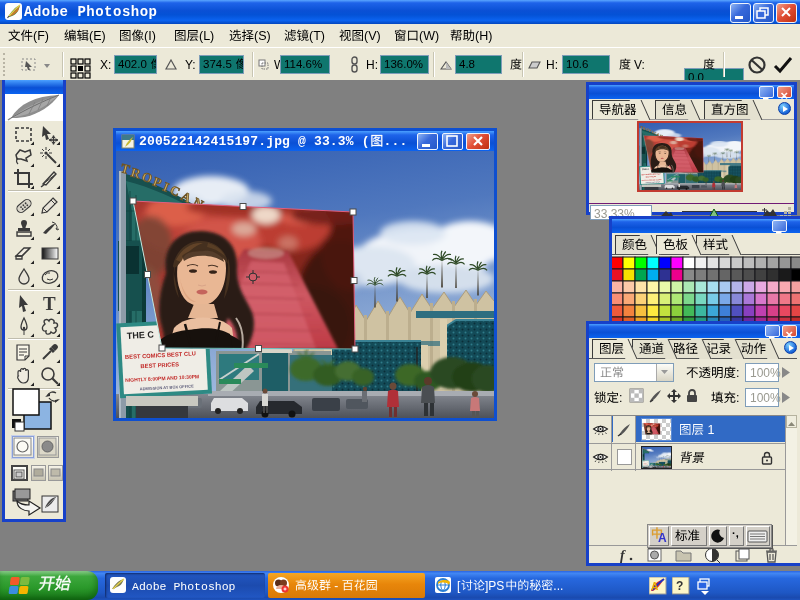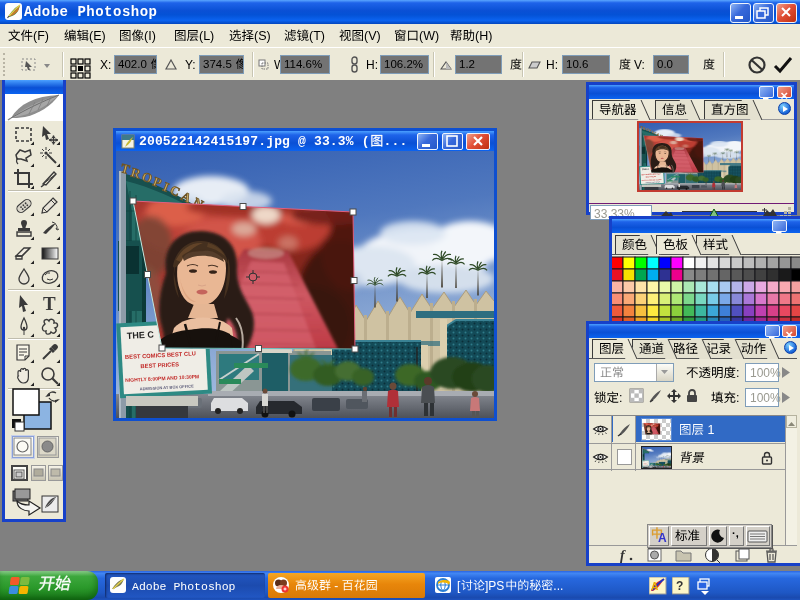--- a/index.html
+++ b/index.html
@@ -14,21 +14,21 @@
 .winbtn { position:absolute; top:3px; width:21px; height:20px; border-radius:3px; border:1px solid #eef4fd;
   background:linear-gradient(135deg,#8EB4F4 0%,#3869DB 45%,#2458C8 100%); color:#fff; }
 .winbtn.close { background:linear-gradient(135deg,#F0A08C 0%,#E25038 45%,#BF2E0E 100%); }
 
 
 #menubar { position:absolute; top:24px; left:0; width:800px; height:23px; background:#ECE9D8; font-size:12.5px; color:#000; }
 #menubar span { position:absolute; top:5px; }
 
 
 #optbar { position:absolute; top:47px; left:0; width:800px; height:33px; background:#ECE9D8; border-top:1px solid #fff; }
-.field { position:absolute; top:7px; height:19px; background:#737373; border:1px solid #7F9DB9; font-size:11.5px; padding:2px 0 0 3px; color:#000; white-space:nowrap; overflow:hidden; }
+.field { position:absolute; top:7px; height:19px; background:#0f766e; border:1px solid #7F9DB9; font-size:11.5px; padding:2px 0 0 3px; color:#000; white-space:nowrap; overflow:hidden; }
 .olabel { position:absolute; top:10px; font-size:12px; color:#000; }
 .osep { position:absolute; top:4px; width:2px; height:25px; border-left:1px solid #C8C5B2; border-right:1px solid #fff; }
 
 
 #workspace { position:absolute; top:80px; left:0; width:800px; height:551px; background:#808080; }
 
 
 #toolbox { position:absolute; left:2px; top:0px; width:64px; height:442px; background:#ECE9D8; border:3px solid #1741C9; border-top:none; }
 #toolbox .tbtitle { position:absolute; top:0; left:0; width:58px; height:14px; background:linear-gradient(180deg,#4BA0FF,#0A50D5 55%,#0B63F0); }
 #toolbox .feather { position:absolute; top:14px; left:0; width:58px; height:27px; background:#fff; }
@@ -534,27 +534,27 @@
       <rect x="1" y="1" width="6" height="6" fill="#fff" stroke="#777"></rect>
         <rect x="4" y="4" width="6" height="6" fill="none" stroke="#777" stroke-dasharray="1.5 1"></rect>
     </svg>
     <div class="olabel" style="left:274px;">W:</div>
     <div class="field" style="left:280px; width:50px;">114.6%</div>
     <svg style="position:absolute;left:350px;top:8px;" width="9" height="18">
       <rect x="2" y="1" width="5" height="7" rx="2.5" fill="none" stroke="#555" stroke-width="1.4"></rect>
       <rect x="2" y="9" width="5" height="7" rx="2.5" fill="none" stroke="#555" stroke-width="1.4"></rect>
     </svg>
     <div class="olabel" style="left:366px;">H:</div>
-    <div class="field" style="left:380px; width:49px;">106.2%</div>
+    <div class="field" style="left:380px; width:49px;">136.0%</div>
     <div class="osep" style="left:433px;"></div>
     <svg style="position:absolute;left:440px;top:13px;" width="12" height="9">
         <path d="M6 1 L11 8 L1 8 Z" fill="none" stroke="#555" stroke-width="1.1"></path>
         <path d="M6 1 L11 8 L6 8 Z" fill="#bbb"></path>
       </svg>
-    <div class="field" style="left:455px; width:47px;">1.2</div>
+    <div class="field" style="left:455px; width:47px;">4.8</div>
     <div class="olabel zh" style="left:510px;">
         <svg style="display:block;overflow:visible" width="12" height="17">
           <g>
             <path transform="translate(0.0,10.6) scale(0.01200,-0.01200)" d="M386 644V557H225V495H386V329H775V495H937V557H775V644H701V557H458V644ZM701 495V389H458V495ZM757 203C713 151 651 110 579 78C508 111 450 153 408 203ZM239 265V203H369L335 189C376 133 431 86 497 47C403 17 298 -1 192 -10C203 -27 217 -56 222 -74C347 -60 469 -35 576 7C675 -37 792 -65 918 -80C927 -61 946 -31 962 -15C852 -5 749 15 660 46C748 93 821 157 867 243L820 268L807 265ZM473 827C487 801 502 769 513 741H126V468C126 319 119 105 37 -46C56 -52 89 -68 104 -80C188 78 201 309 201 469V670H948V741H598C586 773 566 813 548 845Z" fill="rgb(0, 0, 0)"></path>
           </g>
         </svg>
       </div>
     <div class="osep" style="left:522px;"></div>
     <svg style="position:absolute;left:528px;top:13px;" width="13" height="8">
         <path d="M1 7 L4 1 L12 1 L9 7 Z" fill="#ccc" stroke="#555" stroke-width="1.1"></path>
@@ -562,21 +562,21 @@
     <div class="olabel" style="left:546px;">H:</div>
     <div class="field" style="left:562px; width:48px;">10.6</div>
     <div class="olabel zh" style="left:619px;">
         <svg style="display:block;overflow:visible" width="12" height="17">
           <g>
             <path transform="translate(0.0,10.6) scale(0.01200,-0.01200)" d="M386 644V557H225V495H386V329H775V495H937V557H775V644H701V557H458V644ZM701 495V389H458V495ZM757 203C713 151 651 110 579 78C508 111 450 153 408 203ZM239 265V203H369L335 189C376 133 431 86 497 47C403 17 298 -1 192 -10C203 -27 217 -56 222 -74C347 -60 469 -35 576 7C675 -37 792 -65 918 -80C927 -61 946 -31 962 -15C852 -5 749 15 660 46C748 93 821 157 867 243L820 268L807 265ZM473 827C487 801 502 769 513 741H126V468C126 319 119 105 37 -46C56 -52 89 -68 104 -80C188 78 201 309 201 469V670H948V741H598C586 773 566 813 548 845Z" fill="rgb(0, 0, 0)"></path>
           </g>
         </svg>
       </div>
     <div class="olabel" style="left:634px;">V:</div>
-    <div class="field" style="left:653px; width:36px;">0.0</div>
+    <div class="field" style="left:684px; width:60px;margin-top:13px;">0.0</div>
     <div class="olabel zh" style="left:703px;">
         <svg style="display:block;overflow:visible" width="12" height="17">
           <g>
             <path transform="translate(0.0,10.6) scale(0.01200,-0.01200)" d="M386 644V557H225V495H386V329H775V495H937V557H775V644H701V557H458V644ZM701 495V389H458V495ZM757 203C713 151 651 110 579 78C508 111 450 153 408 203ZM239 265V203H369L335 189C376 133 431 86 497 47C403 17 298 -1 192 -10C203 -27 217 -56 222 -74C347 -60 469 -35 576 7C675 -37 792 -65 918 -80C927 -61 946 -31 962 -15C852 -5 749 15 660 46C748 93 821 157 867 243L820 268L807 265ZM473 827C487 801 502 769 513 741H126V468C126 319 119 105 37 -46C56 -52 89 -68 104 -80C188 78 201 309 201 469V670H948V741H598C586 773 566 813 548 845Z" fill="rgb(0, 0, 0)"></path>
           </g>
         </svg>
       </div>
     <div class="osep" style="left:723px;"></div>
     <svg style="position:absolute;left:747px;top:7px;" width="20" height="20">
       <circle cx="10" cy="10" r="7.5" fill="none" stroke="#333" stroke-width="2.2"></circle>

